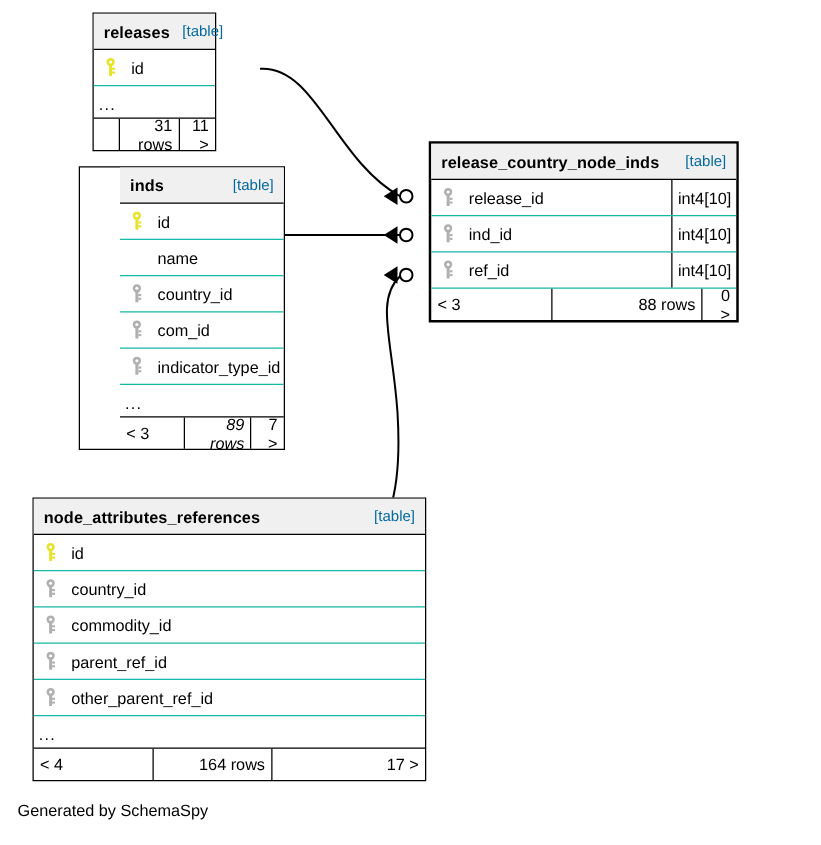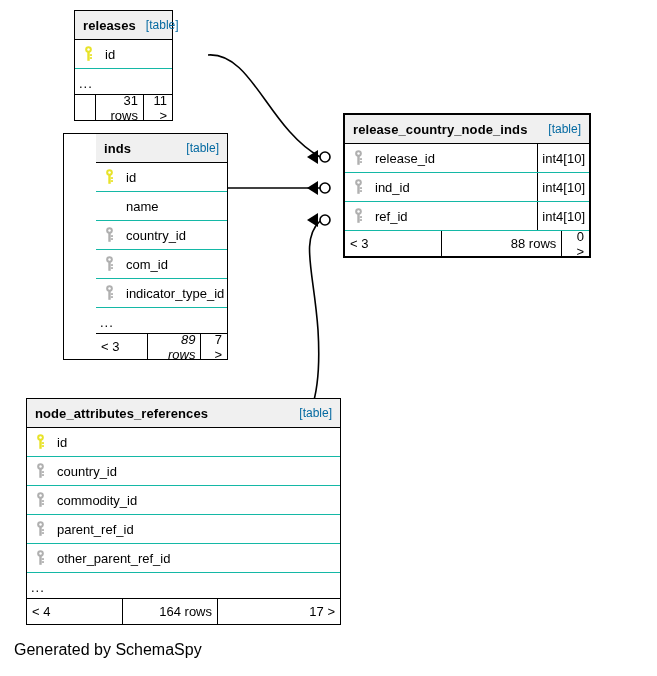--- a/index.html
+++ b/index.html
@@ -135,21 +135,21 @@
   .foot-mid   { justify-content: flex-end; border-left: 1px solid #000000; }
   .foot-right { justify-content: flex-end; border-left: 1px solid #000000; }
 
   
   .key-ico { display: block; }
 
   .footer-note {
     position: absolute;
     left: 14px;
     top: 641px;
-    font-size: 16px;
+    font-size: 13px;
     z-index: 2;
     white-space: nowrap;
   }
 </style>
 </head>
 <body>
 
 <div id="canvas">
 
   <svg id="edges" viewBox="0 0 657 676" width="657" height="676">

